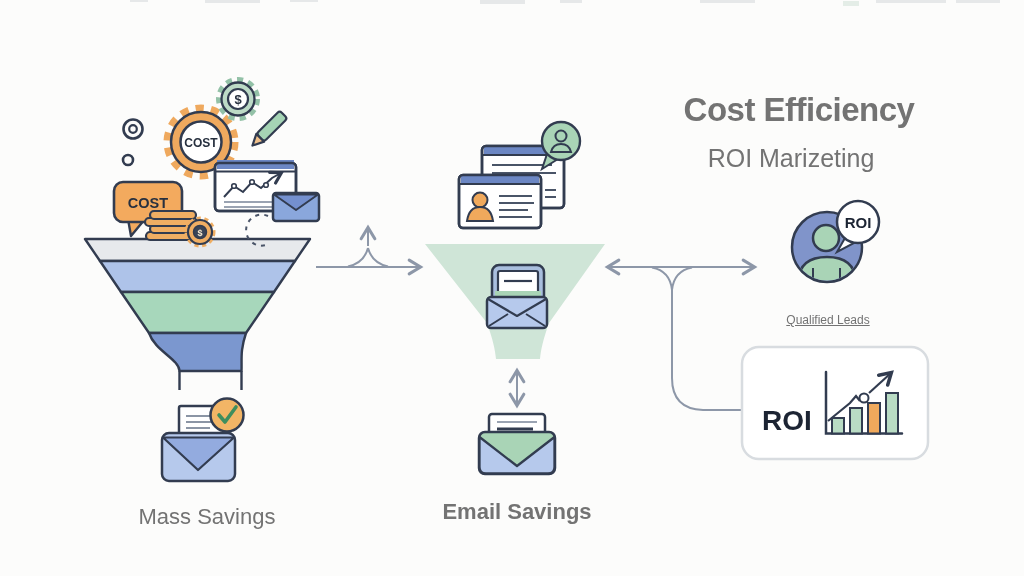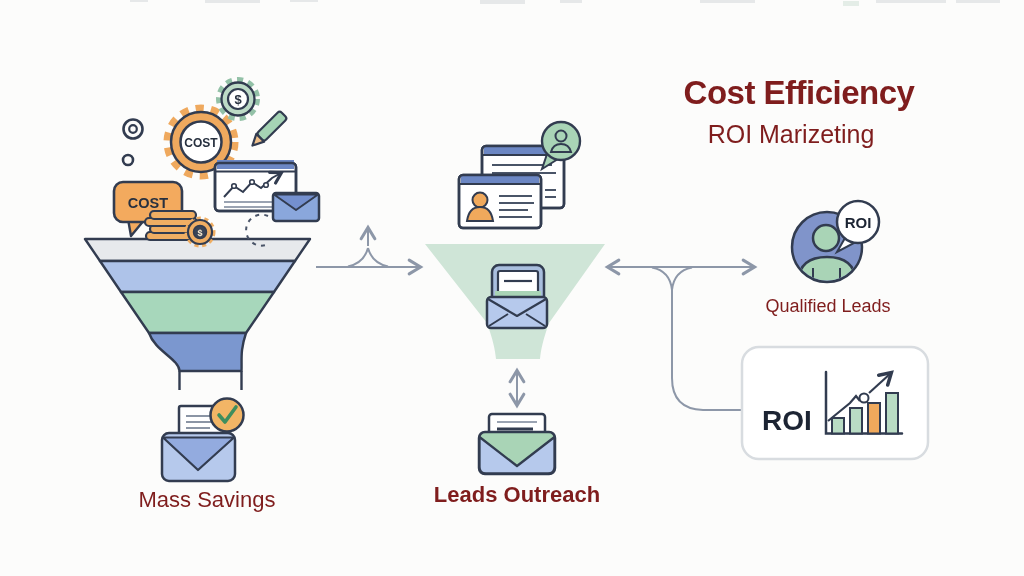--- a/index.html
+++ b/index.html
@@ -1,19 +1,19 @@
 <!DOCTYPE html>
 <html><head>
 <meta charset="utf-8">
 <style>
   html,body{margin:0;padding:0;}
   body{font-family:"Liberation Sans",sans-serif;}
   .canvas{position:relative;width:1024px;height:576px;background:#fcfcfb;overflow:hidden;}
   .canvas svg{position:absolute;left:0;top:0;}
-  .label{position:absolute;text-align:center;color:#7f1d1d;}
+  .label{position:absolute;text-align:center;color:#737373;margin-top:17px;}
   .label.title{font-size:33px;font-weight:bold;letter-spacing:-0.5px;}
   .label.subtitle{font-size:25px;font-weight:normal;}
   .label.caption{font-size:22px;}
   .label.caption.bold{font-weight:bold;}
   svg text{font-family:"Liberation Sans",sans-serif;}
 </style>
 </head>
 <body>
 
 <div class="canvas">
@@ -200,18 +200,18 @@
       <rect x="868" y="403" width="12" height="30.5" fill="#f0a95c" stroke="#323c50" stroke-width="2"></rect>
       <rect x="886" y="393" width="12" height="40.5" fill="#b9dcc4" stroke="#323c50" stroke-width="2"></rect>
       <path d="M828,421 L850,403 L856,396 L860,401" fill="none" stroke="#323c50" stroke-width="2.2"></path>
       <circle cx="864" cy="398" r="4.5" fill="#ffffff" stroke="#323c50" stroke-width="2"></circle>
       <path d="M869,393 L891,373" fill="none" stroke="#323c50" stroke-width="2.2" marker-end="url(#arrD)"></path>
     </g>
   </g>
 </svg>
 
 <div class="label title" style="left:654px;top:74px;width:290px;">Cost Efficiency</div>
-<div class="label subtitle" style="left:646px;top:120px;width:290px;">ROI Marizeting</div>
+<div class="label subtitle" style="left:646px;top:127px;width:290px;">ROI Marizeting</div>
 <div class="label caption" style="left:107px;top:487px;width:200px;">Mass Savings</div>
-<div class="label caption bold" style="left:417px;top:482px;width:200px;">Leads Outreach</div>
-<div class="label caption" style="left:728px;top:296px;width:200px;font-size:18px;">Qualified Leads</div>
+<div class="label caption bold" style="left:417px;top:482px;width:200px;">Email Savings</div>
+<div class="label caption" style="left:728px;top:296px;width:200px;font-size:12px;text-decoration:underline;">Qualified Leads</div>
 
 </div>
 
 </body></html>

